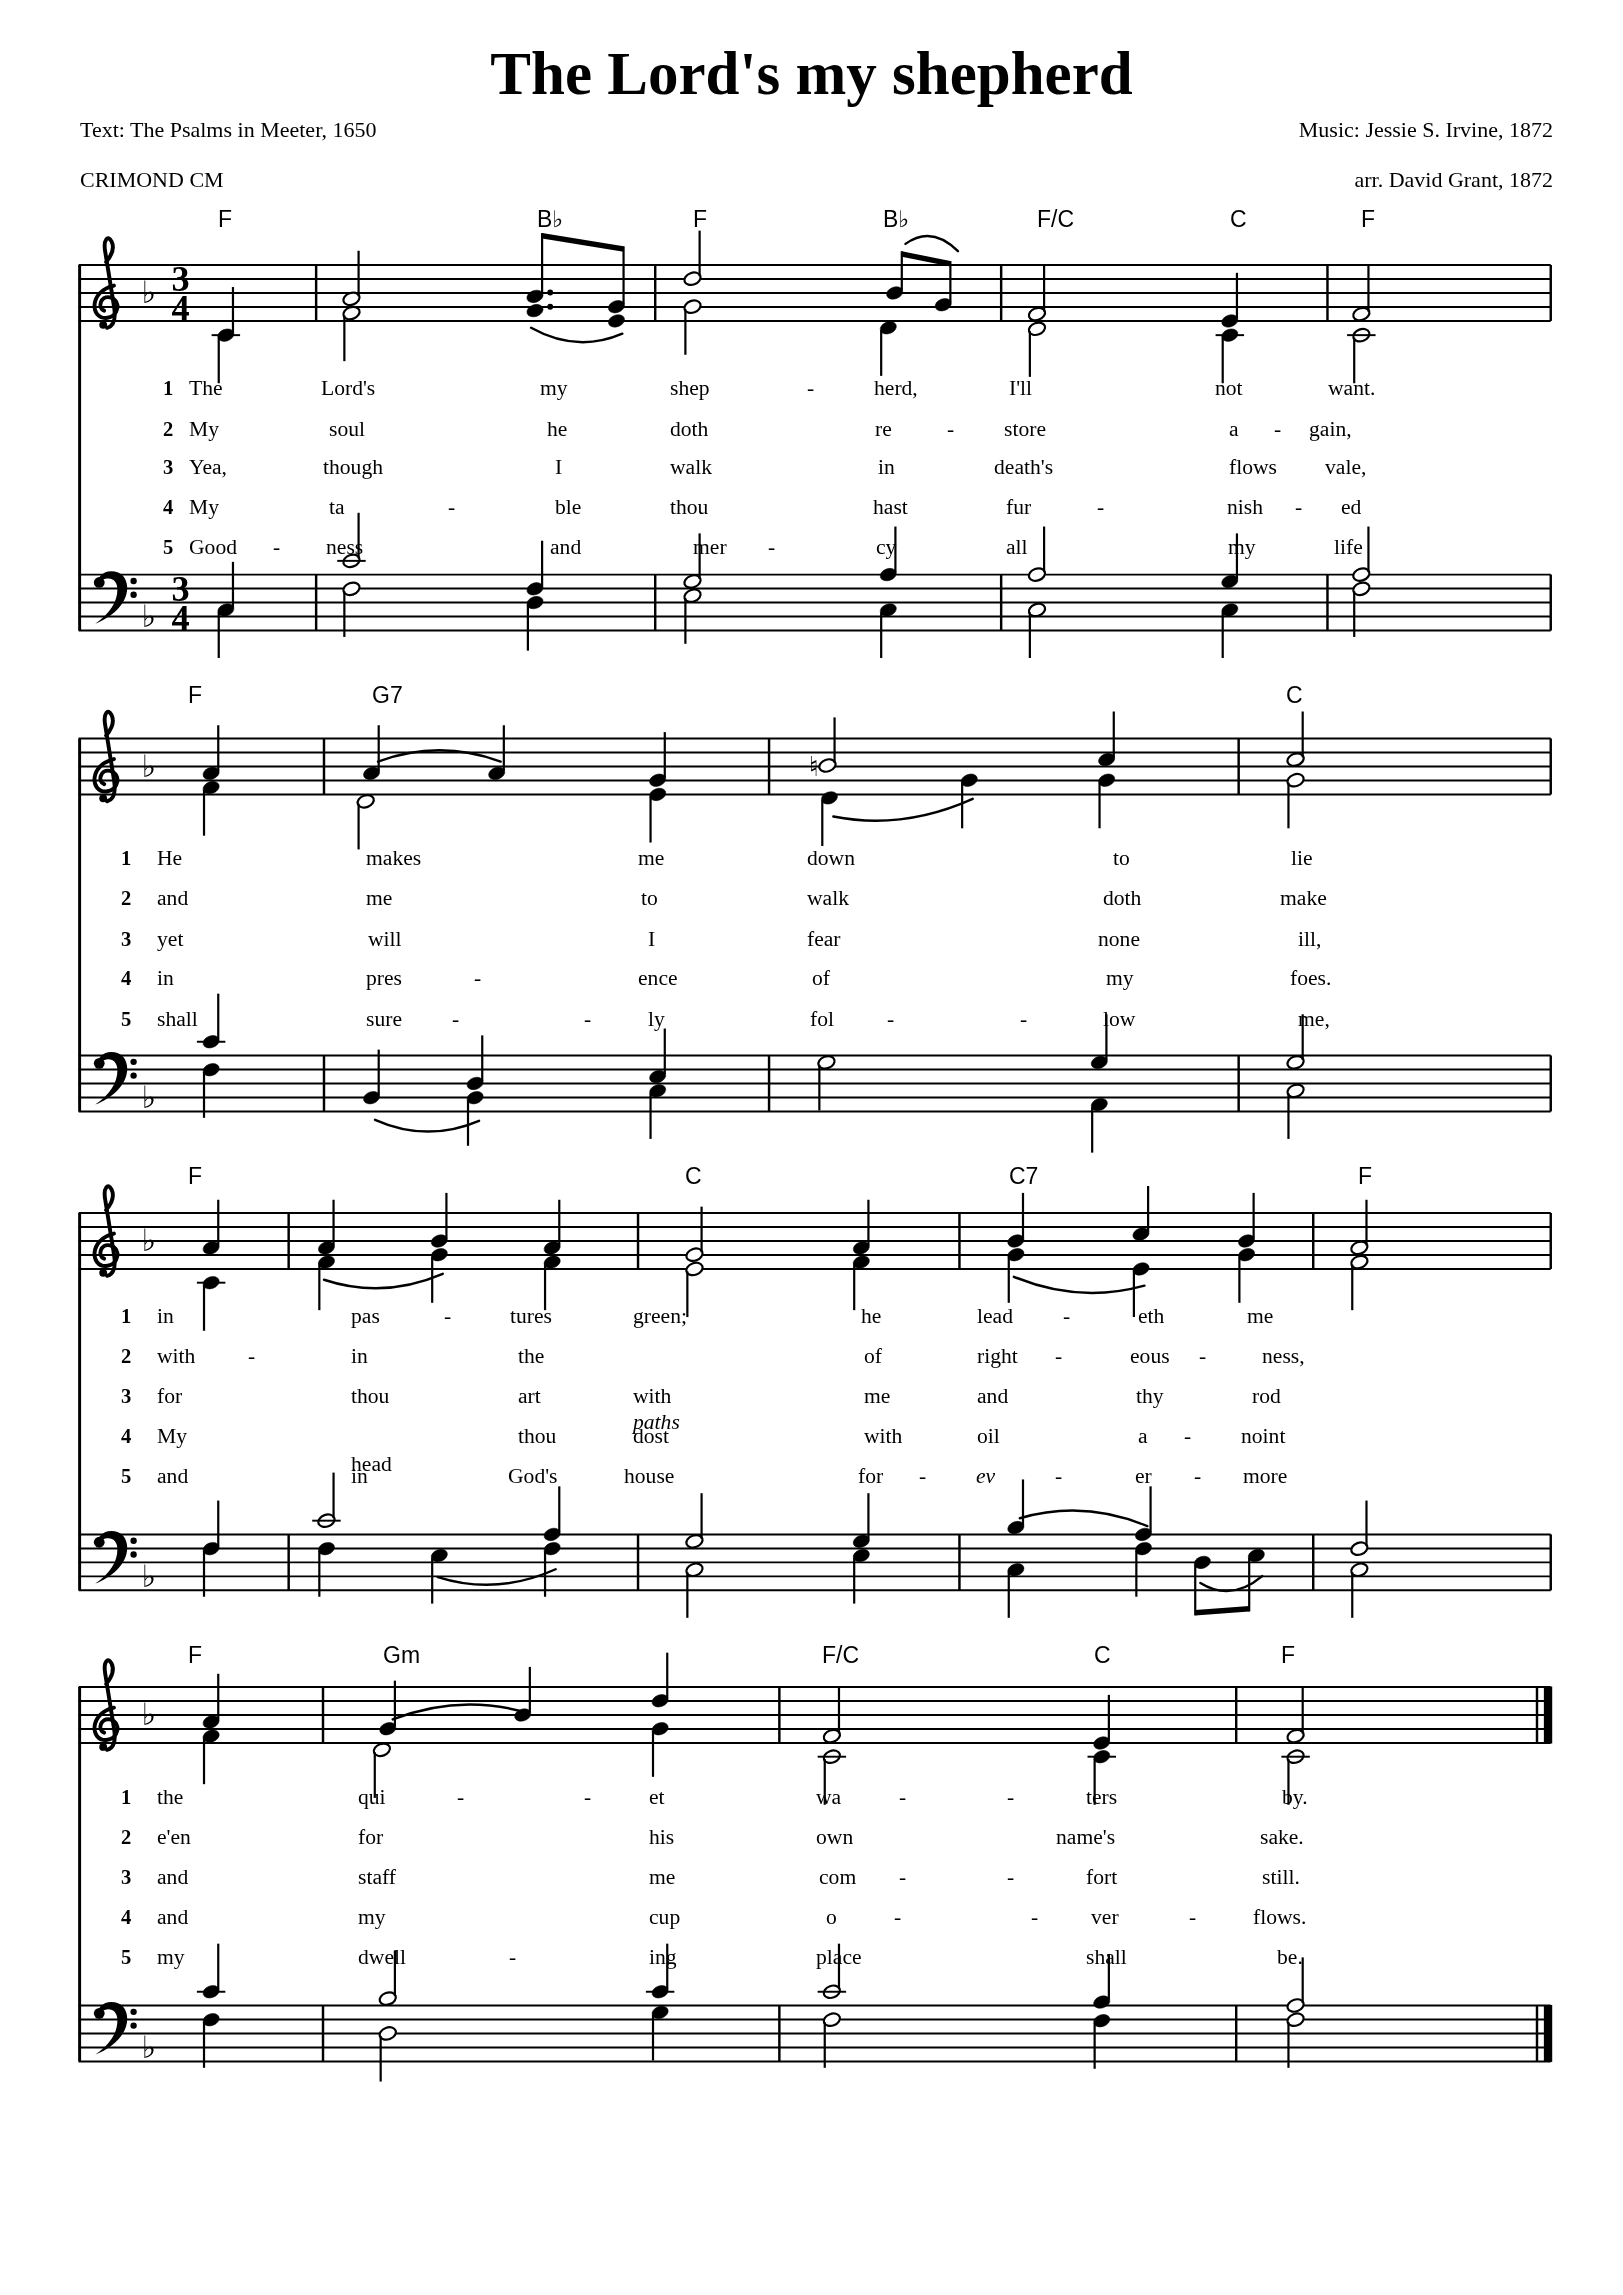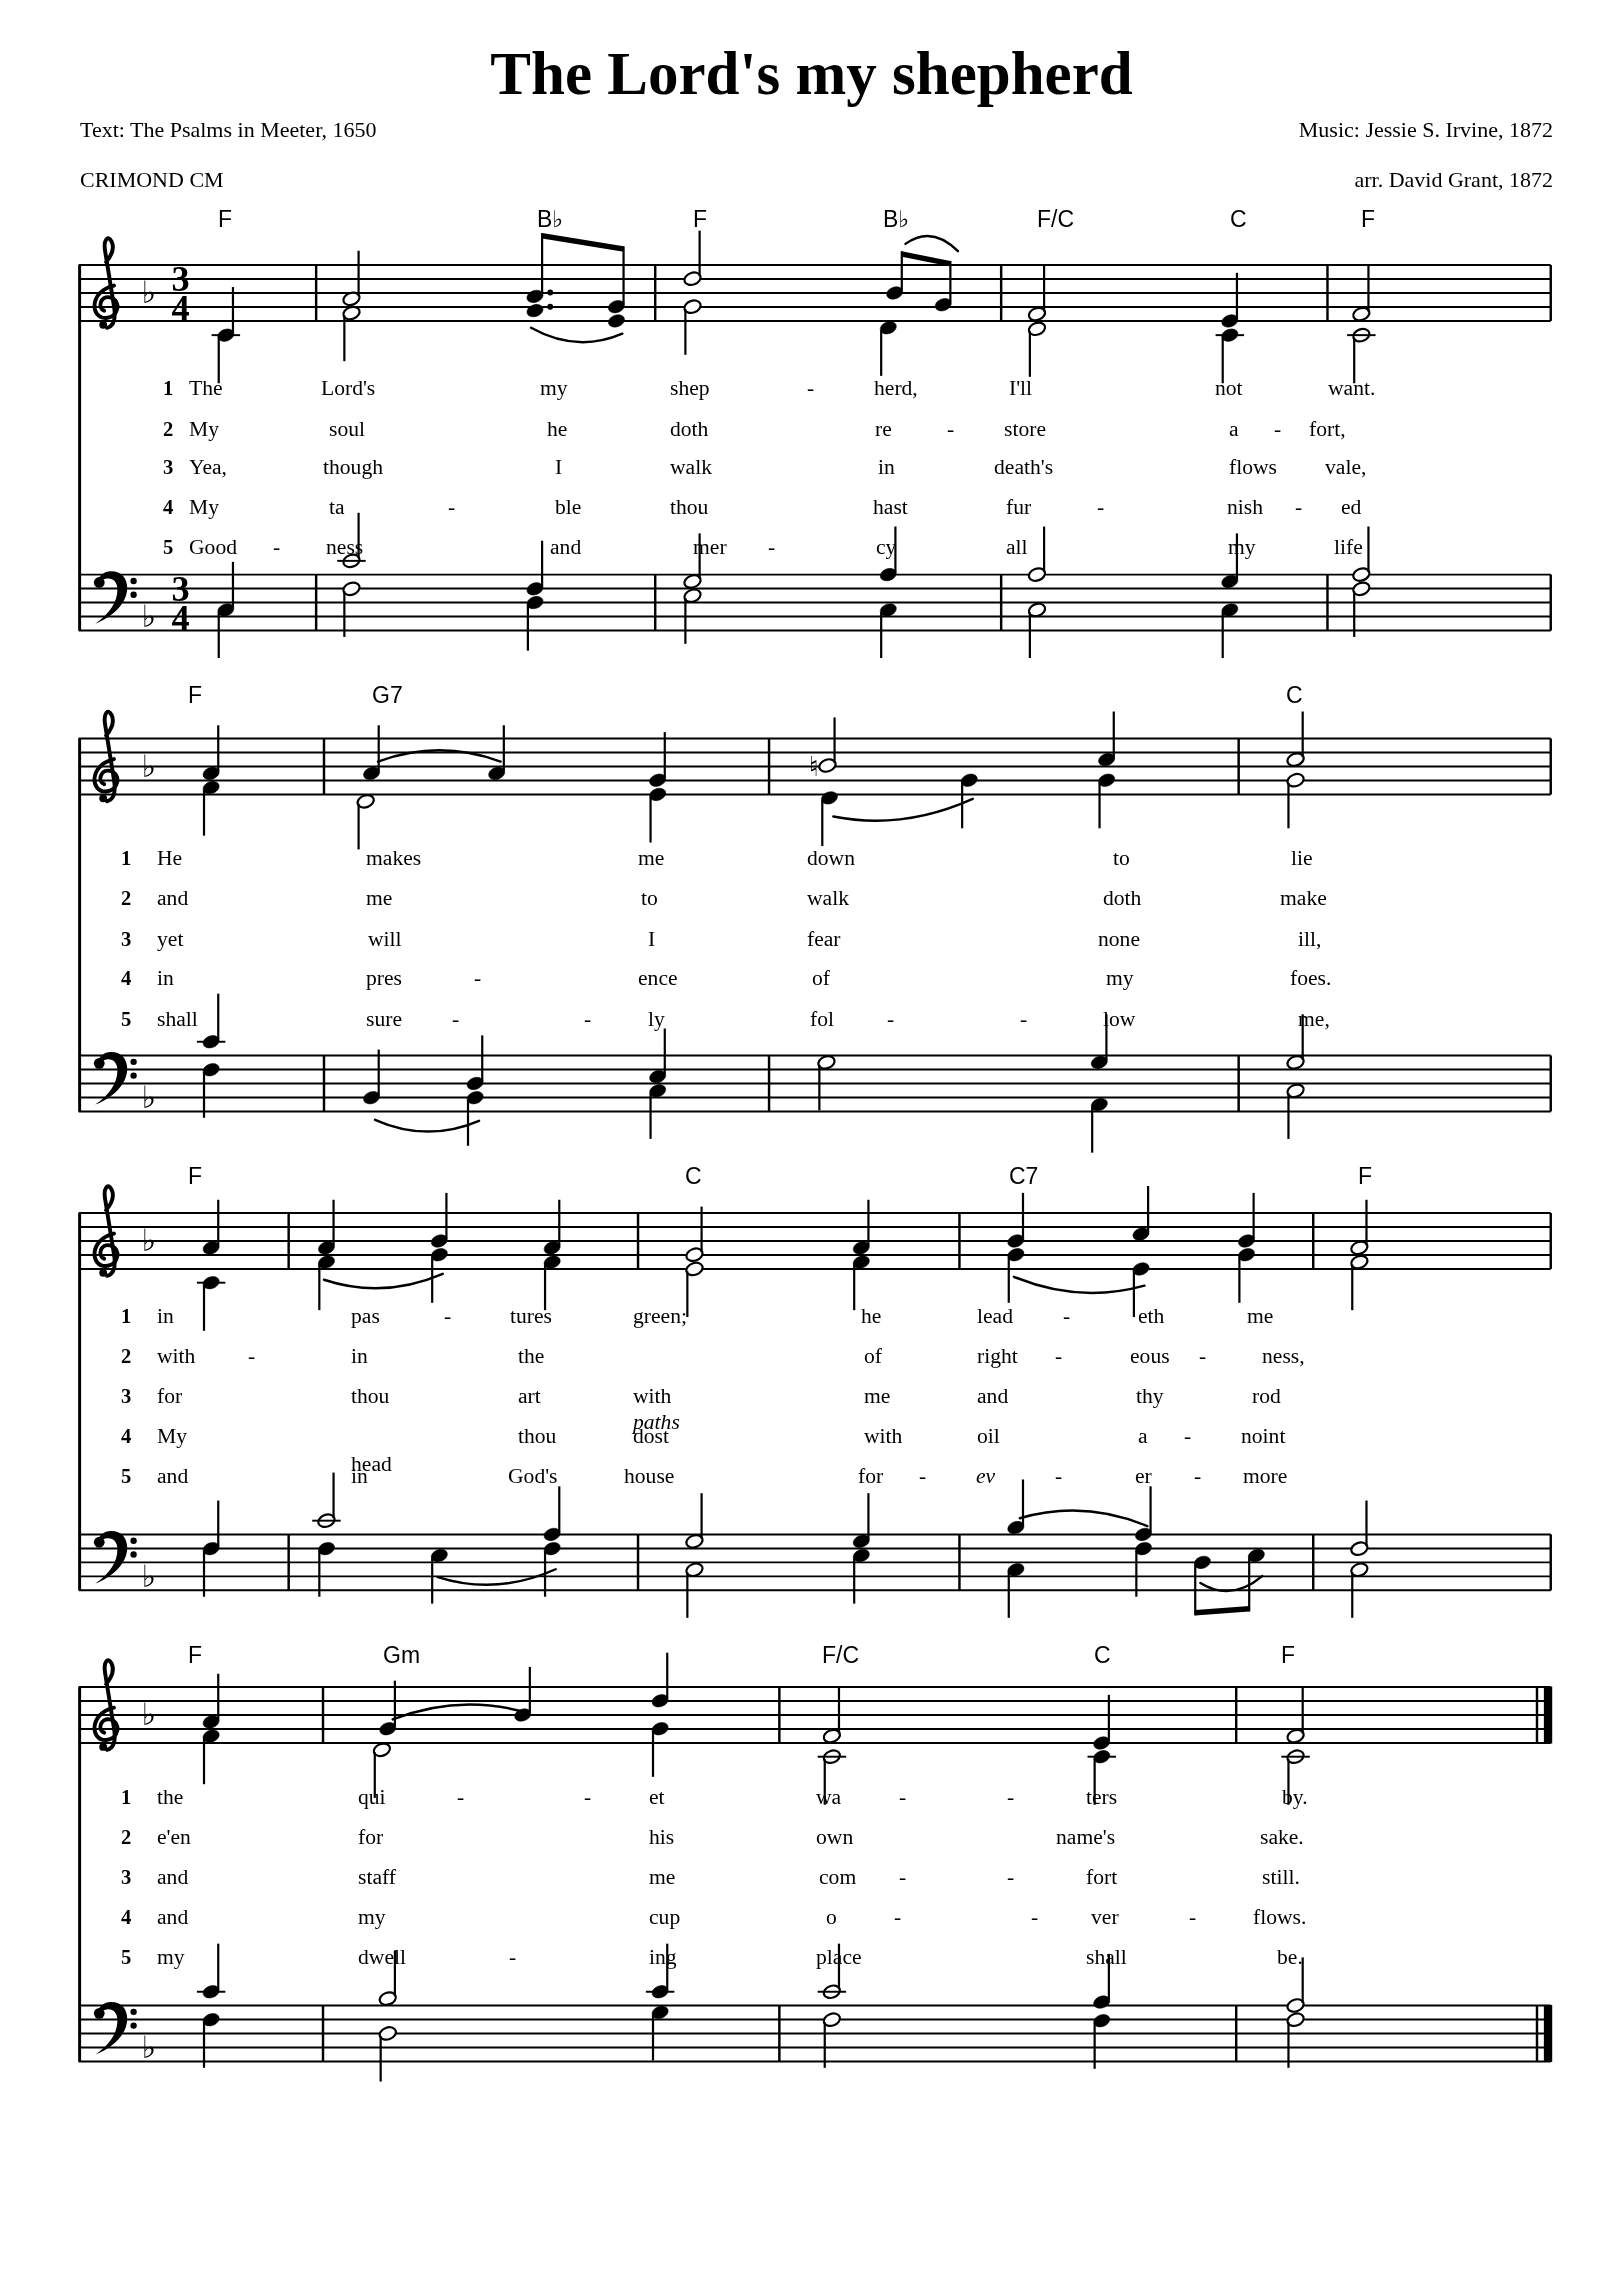--- a/index.html
+++ b/index.html
@@ -183,21 +183,21 @@
           <span class="vnum" style="left: 163px; top: 419px;">2</span>
           <span class="lyr" style="left: 189px; top: 419px;">My</span>
           <span class="lyr" style="left: 329px; top: 419px;">soul</span>
           <span class="lyr" style="left: 547px; top: 419px;">he</span>
           <span class="lyr" style="left: 670px; top: 419px;">doth</span>
           <span class="lyr" style="left: 875px; top: 419px;">re</span>
           <span class="lyr" style="left: 947px; top: 419px;">-</span>
           <span class="lyr" style="left: 1004px; top: 419px;">store</span>
           <span class="lyr" style="left: 1229px; top: 419px;">a</span>
           <span class="lyr" style="left: 1274px; top: 419px;">-</span>
-          <span class="lyr" style="left: 1309px; top: 419px;">fort,</span>
+          <span class="lyr" style="left: 1309px; top: 419px;">gain,</span>
           <span class="vnum" style="left: 163px; top: 457px;">3</span>
           <span class="lyr" style="left: 189px; top: 457px;">Yea,</span>
           <span class="lyr" style="left: 323px; top: 457px;">though</span>
           <span class="lyr" style="left: 555px; top: 457px;">I</span>
           <span class="lyr" style="left: 670px; top: 457px;">walk</span>
           <span class="lyr" style="left: 878px; top: 457px;">in</span>
           <span class="lyr" style="left: 994px; top: 457px;">death's</span>
           <span class="lyr" style="left: 1229px; top: 457px;">flows</span>
           <span class="lyr" style="left: 1325px; top: 457px;">vale,</span>
           <span class="vnum" style="left: 163px; top: 497px;">4</span>

